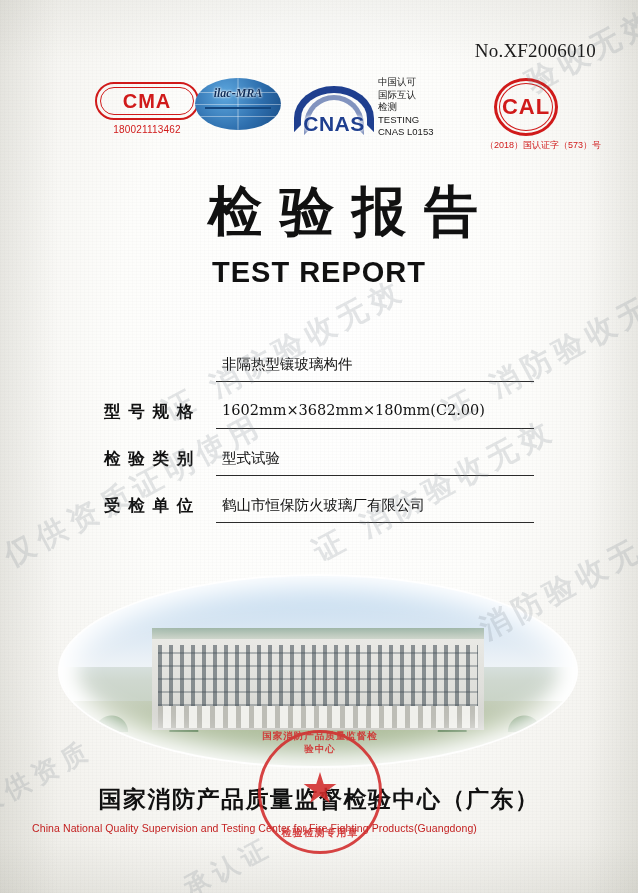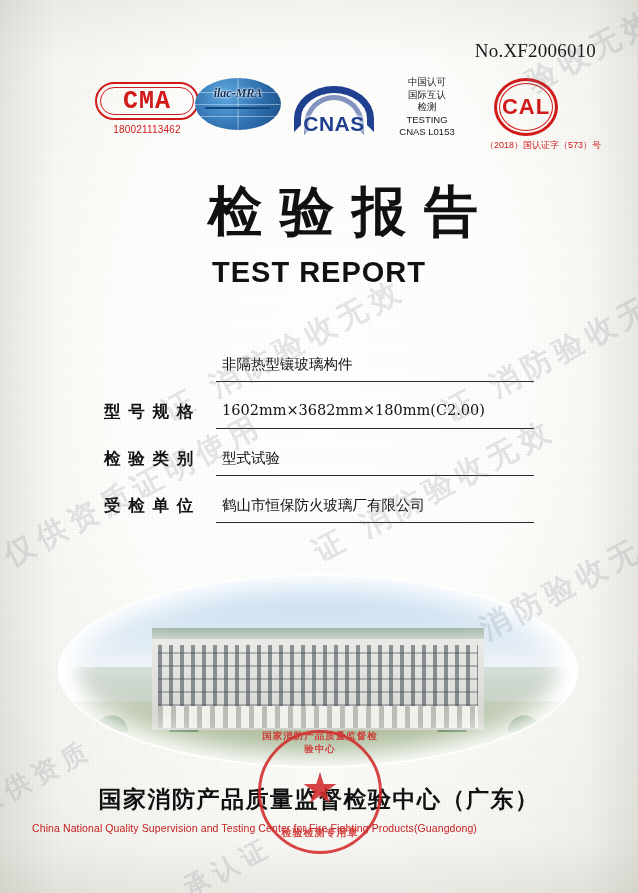--- a/index.html
+++ b/index.html
@@ -72,23 +72,23 @@
   .cma-badge::before {
     content: "";
     position: absolute;
     left: 3px; top: 3px; right: 3px; bottom: 3px;
     border: 1.2px solid #d01a1a;
     border-radius: 16px;
   }
   .cma-text {
     position: absolute; inset: 0;
     display: flex; align-items: center; justify-content: center;
-    font-family: Liberation Mono, monospace;
-    font-weight: bold;
-    font-size: 25px;
+    font-family: Liberation Sans, sans-serif;
+    font-weight: bold;
+    font-size: 20px;
     color: #d01a1a;
     letter-spacing: 1px;
   }
   .cma-num {
     margin-top: 4px;
     font-family: "Liberation Sans", sans-serif;
     font-size: 10px;
     color: #d01a1a;
     letter-spacing: .2px;
   }
@@ -157,21 +157,21 @@
     color: #1f3f8f;
     text-shadow: 0 0 3px #fff, 0 0 4px #fff;
   }
 
   
   .cnas-info {
     left: 378px; top: -2px; width: 98px;
     font-size: 9.5px;
     line-height: 12.5px;
     color: #1a1a1a;
-    text-align: center;
+    text-align: left;
   }
 
   
   .cal { left: 462px; top: 0px; width: 128px; text-align: center; }
   .cal-circle {
     width: 64px; height: 58px; margin: 0 auto;
     position: relative;
   }
   .cal-ring {
     position: absolute; inset: 0;

